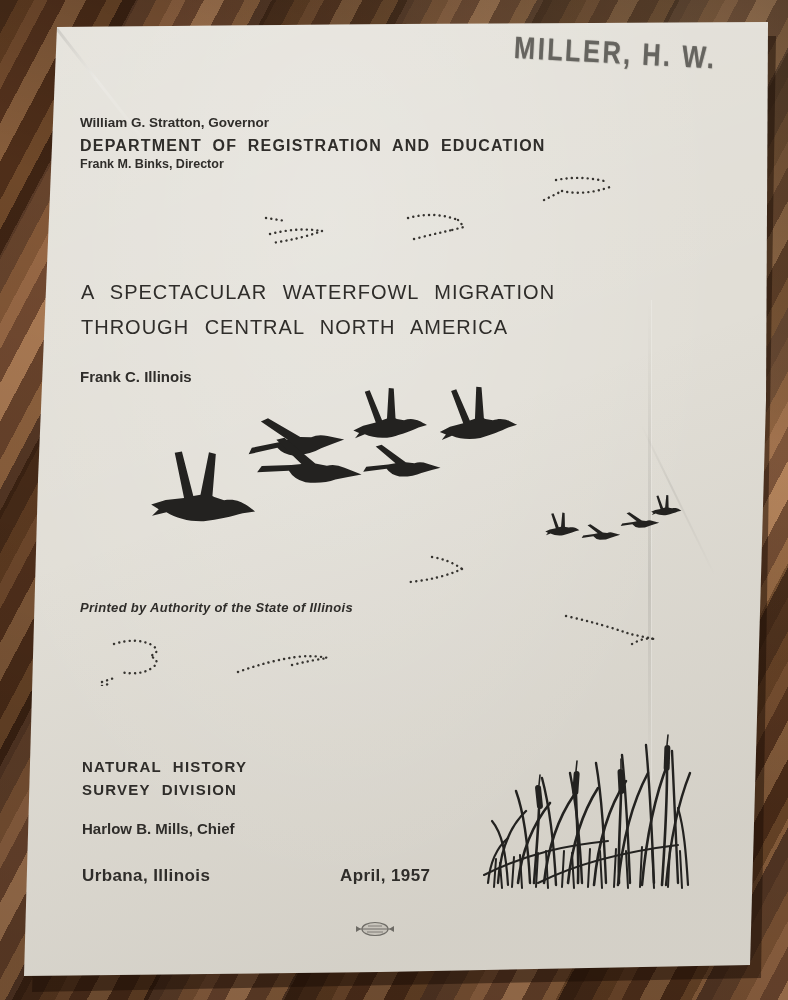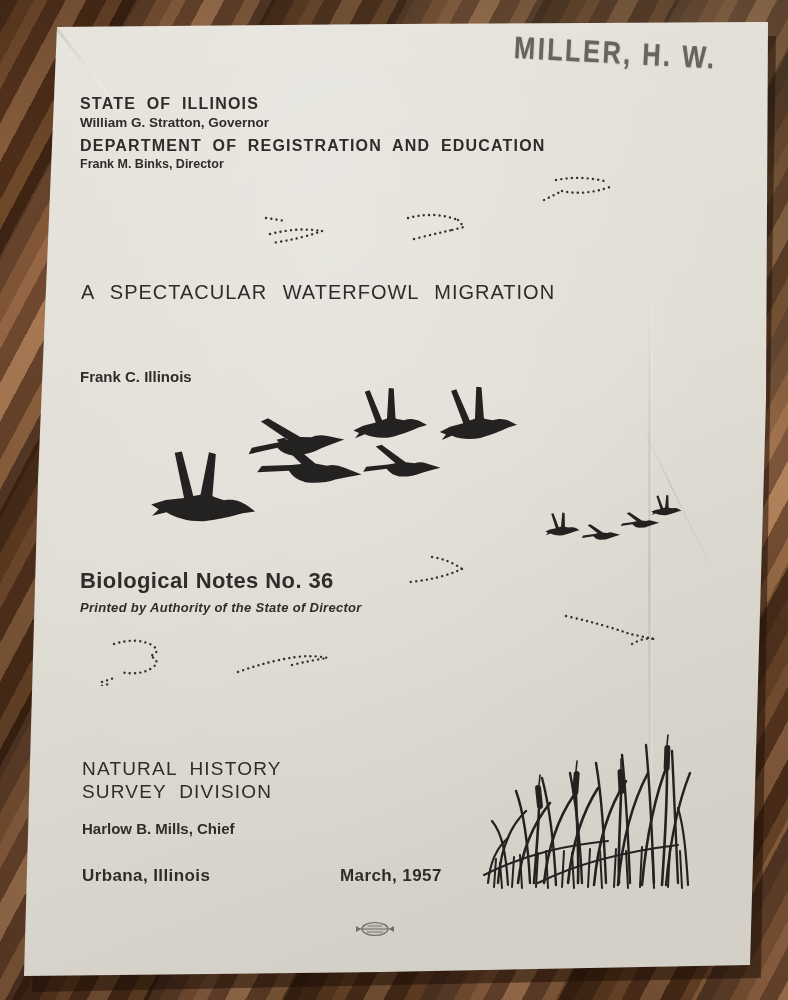--- a/index.html
+++ b/index.html
@@ -65,21 +65,21 @@
   #director-line{left:80px;top:157px;font-size:12.5px;font-weight:600;}
 
   .title-line{left:81px;font-size:20px;font-weight:400;letter-spacing:1px;word-spacing:9px;color:#2f2d2a;}
   #title-line1{top:281px;}
   #title-line2{top:316px;}
   #author-line{left:80px;top:368px;font-size:15px;font-weight:600;}
 
   #series-name{left:80px;top:568px;font-size:22px;font-weight:600;letter-spacing:.4px;}
   #series-imprint{left:80px;top:600px;font-size:13px;font-style:italic;font-weight:600;letter-spacing:.3px;}
 
-  .pub-line{left:82px;font-size:19px;font-weight:400;letter-spacing:1.2px;word-spacing:6px;color:#2f2d2a;}
+  .pub-line{left:82px;font-size:15px;font-weight:700;letter-spacing:1.2px;word-spacing:6px;color:#2f2d2a;}
   #publisher-line1{top:758px;}
   #publisher-line2{top:781px;}
   #chief-line{left:82px;top:820px;font-size:15px;font-weight:600;}
 
   #place-line{left:82px;top:866px;font-size:17px;font-weight:600;letter-spacing:.4px;}
   #date-line{left:340px;top:866px;font-size:17px;font-weight:600;letter-spacing:.4px;}
 
   .duck svg, .flock svg, #cattails svg, #union-bug svg{display:block;width:100%;height:100%;}
   .duck path{fill:#232220;}
   .flock path{fill:none;stroke:#35332f;stroke-width:2.4;stroke-linecap:round;stroke-dasharray:.1 5.2;}
@@ -93,26 +93,26 @@
   <div id="paper-shadow" class="abs"></div>
 
   <div id="paper" class="abs">
 
     <div id="crease-topleft" class="abs crease"></div>
     <div id="crease-right-vertical" class="abs crease"></div>
     <div id="crease-right-diagonal" class="abs crease"></div>
 
     <div id="stamp" class="abs">MILLER, H. W.</div>
 
-    <div id="state-line" class="abs ink caps">STATE OF ILLINOIS</div>
     <div id="governor-line" class="abs ink">William G. Stratton, Governor</div>
     <div id="dept-line" class="abs ink caps">DEPARTMENT OF REGISTRATION AND EDUCATION</div>
     <div id="director-line" class="abs ink">Frank M. Binks, Director</div>
 
     <div id="title-line1" class="abs title-line">A SPECTACULAR WATERFOWL MIGRATION</div>
+    <div id="title-line2" class="abs title-line">THROUGH CENTRAL NORTH AMERICA</div>
     <div id="author-line" class="abs ink">Frank C. Illinois</div>
 
     <div class="abs flock" style="left:260px;top:212px;width:78px;height:38px">
       <svg viewBox="0 0 78 38">
           <path d="M6 6 L26 9"></path>
           <path d="M10 22 Q38 15 62 19"></path>
           <path d="M62 19 Q40 27 12 31"></path>
         </svg>
     </div>
     <div class="abs flock" style="left:404px;top:208px;width:72px;height:38px">
@@ -200,29 +200,28 @@
       <svg viewBox="0 0 110 60">
           <path d="M108 32 L90 27 Q80 24 72 27 L60 26 L26 3 L18 6 L46 28 L36 30 L6 34 L2 41 L34 36 Q40 44 52 46 Q70 46 82 40 Q94 36 108 32 Z"></path>
         </svg>
     </div>
     <div class="abs duck" style="left:650px;top:488px;width:32px;height:36px">
       <svg viewBox="0 0 110 84">
           <path d="M108 58 C100 53 96 51 92 50 C86 48 81 49 76 50 L66 48 L64 47 L63 5 L56 4 L52 47 L45 49 L29 6 L22 8 L36 52 L18 56 L4 62 L12 66 L6 73 L20 68 C30 73 44 75 58 73 C72 70 86 65 96 61 Z"></path>
         </svg>
     </div>
 
-    <div id="series-name" class="abs ink">Biological Notes No. 36</div>
-    <div id="series-imprint" class="abs ink">Printed by Authority of the State of Director</div>
+    <div id="series-imprint" class="abs ink">Printed by Authority of the State of Illinois</div>
 
     <div id="publisher-line1" class="abs pub-line">NATURAL HISTORY</div>
     <div id="publisher-line2" class="abs pub-line">SURVEY DIVISION</div>
     <div id="chief-line" class="abs ink">Harlow B. Mills, Chief</div>
 
     <div id="place-line" class="abs ink">Urbana, Illinois</div>
-    <div id="date-line" class="abs ink">March, 1957</div>
+    <div id="date-line" class="abs ink">April, 1957</div>
 
     <div id="cattails" class="abs" style="left:478px;top:733px;width:218px;height:158px">
       <svg viewBox="0 0 218 158">
         <g stroke="#232220" fill="none" stroke-linecap="round">
 
           <rect x="58" y="52" width="6" height="24" rx="3" fill="#232220" stroke="none" transform="rotate(-6 61 64)"></rect>
           <rect x="95" y="38" width="6" height="24" rx="3" fill="#232220" stroke="none" transform="rotate(4 98 50)"></rect>
           <rect x="140" y="36" width="6" height="25" rx="3" fill="#232220" stroke="none" transform="rotate(-3 143 48)"></rect>
           <rect x="186" y="12" width="6" height="26" rx="3" fill="#232220" stroke="none" transform="rotate(2 189 25)"></rect>
           <path d="M61 52 L62 42" stroke-width="1.6"></path>

